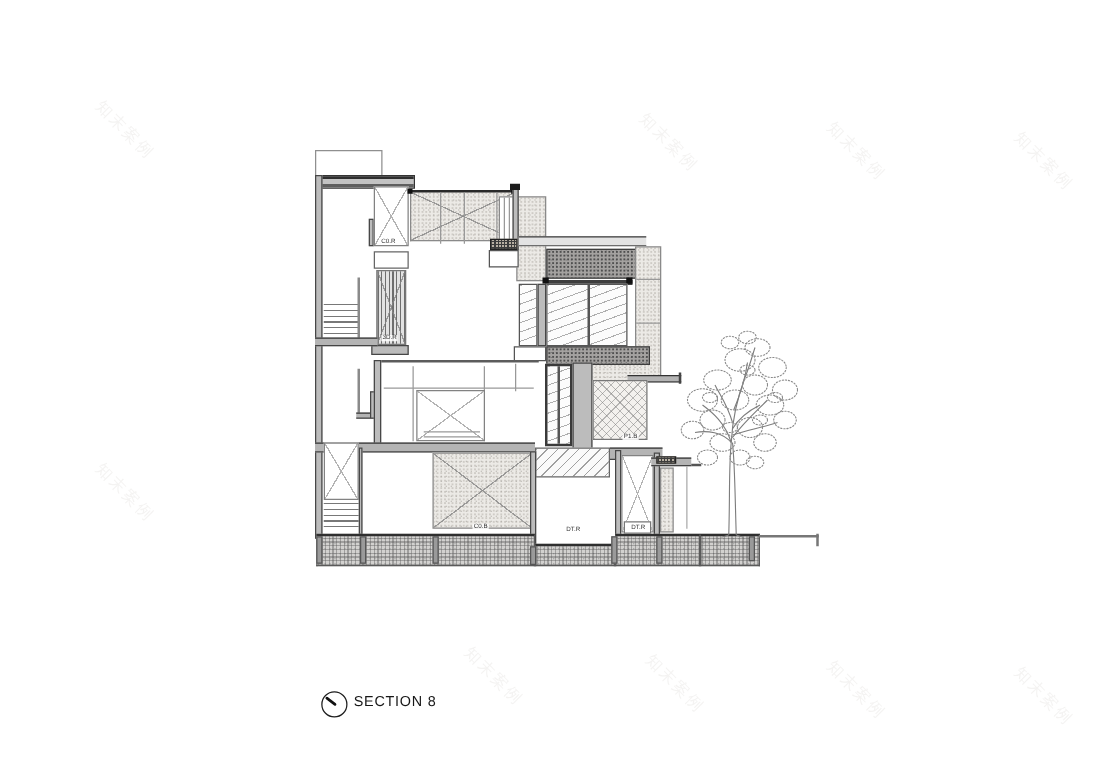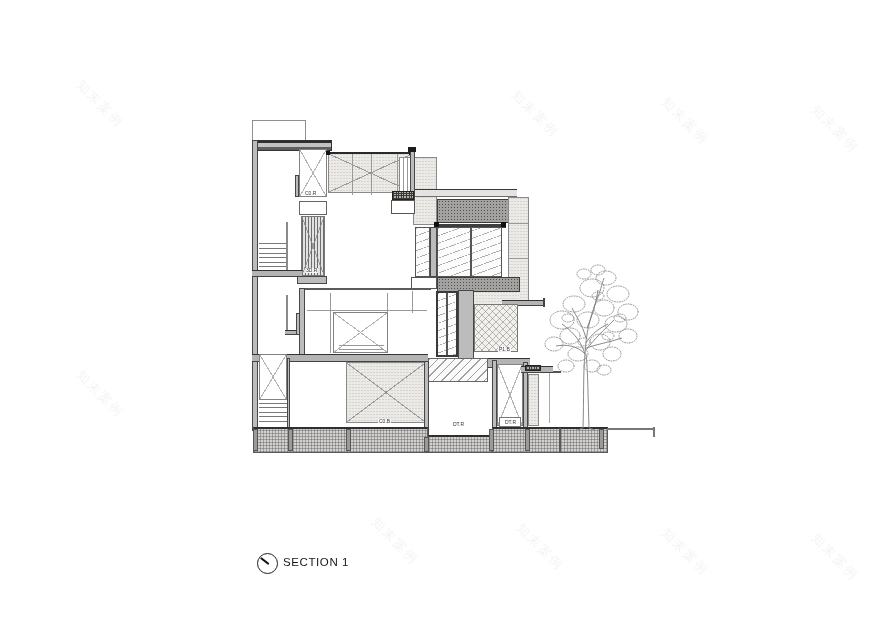--- a/index.html
+++ b/index.html
@@ -217,15 +217,15 @@
         <ellipse cx="44" cy="84" rx="6" ry="4"></ellipse>
       <ellipse cx="68" cy="78" rx="6" ry="4"></ellipse>
     </g>
   </svg>
 
   <div class="marker">
     <svg width="17" height="17" viewBox="0 0 17 17">
       <line x1="3.5" y1="4.5" x2="10" y2="9.5" stroke="#111" stroke-width="2.2" stroke-linecap="round"></line>
     </svg>
   </div>
-  <div class="sectionTitle">SECTION 1</div>
+  <div class="sectionTitle">SECTION 8</div>
 
 </div>
 
 </body></html>

